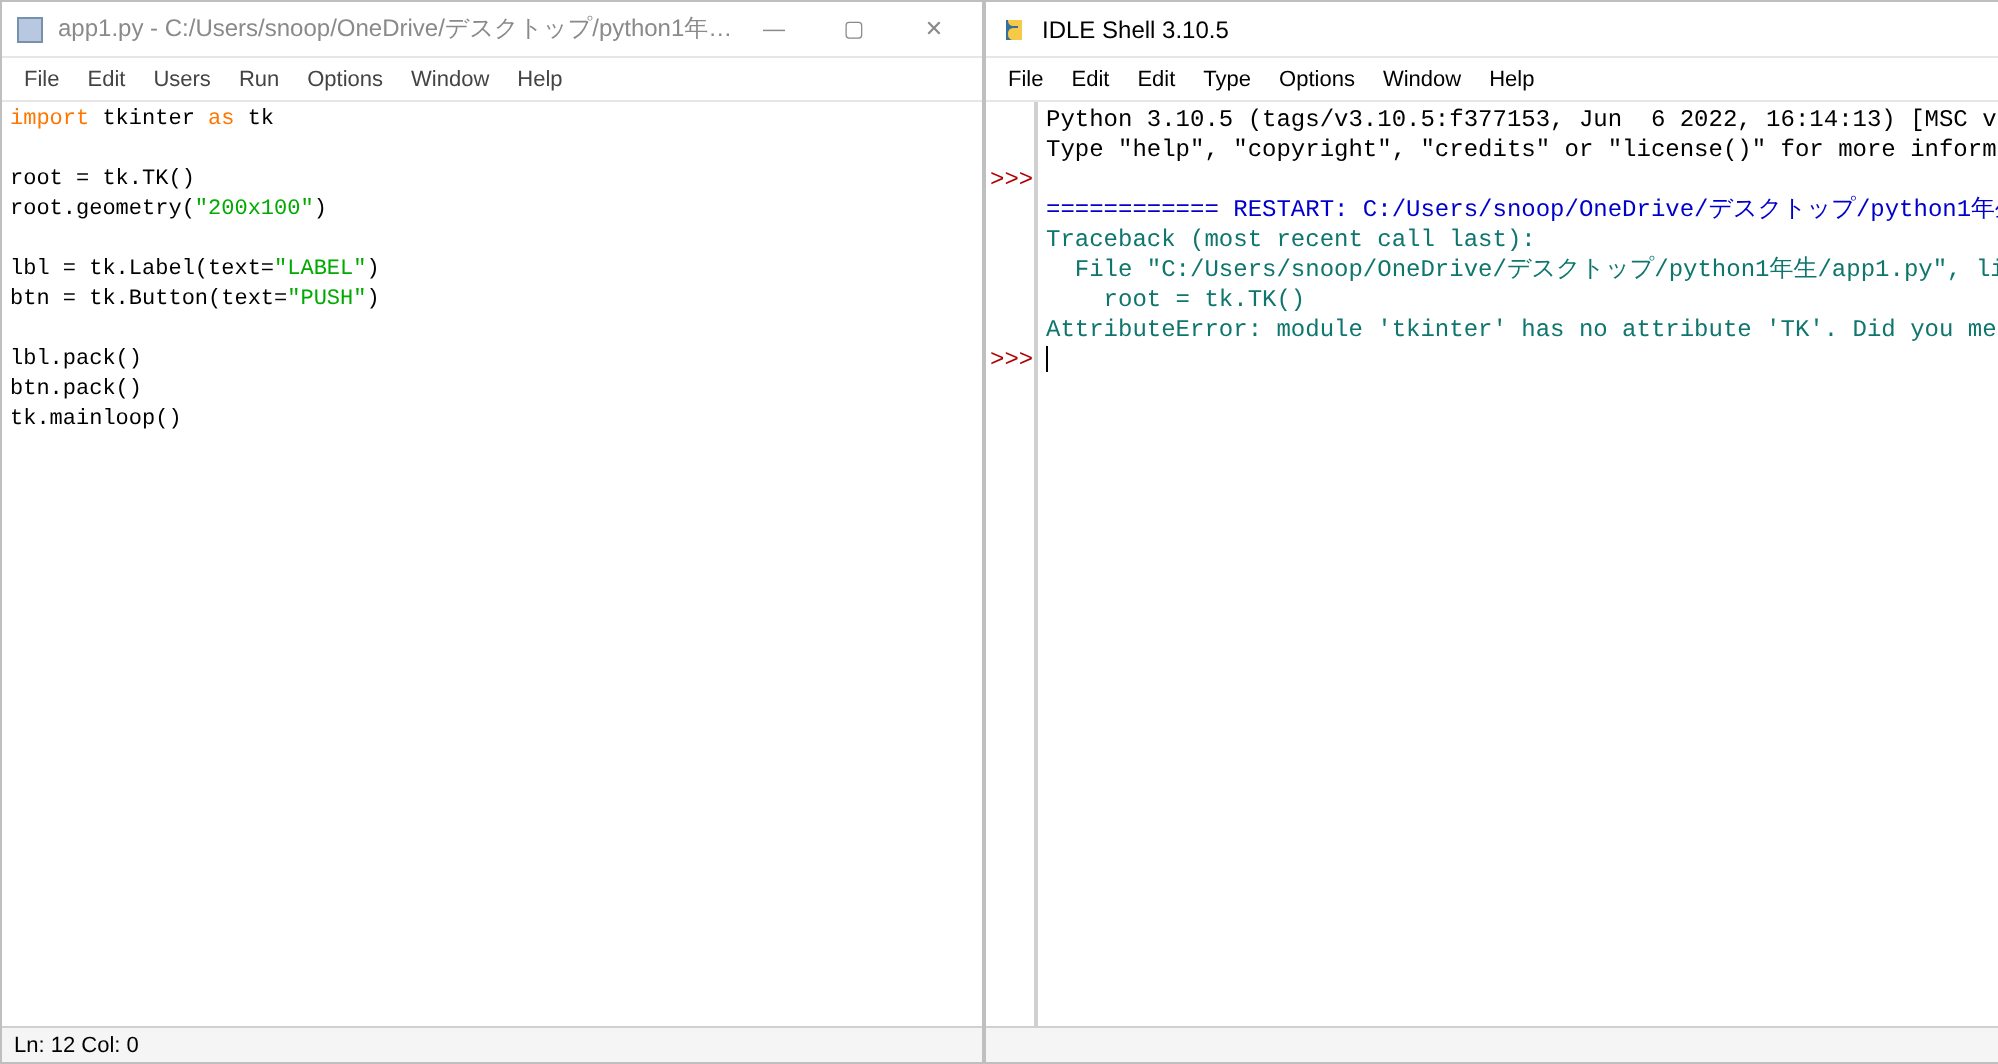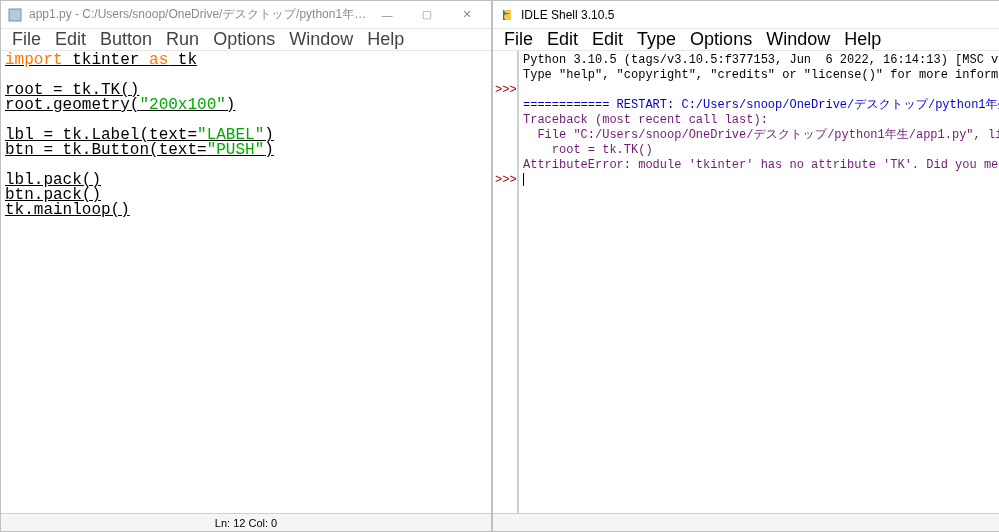--- a/index.html
+++ b/index.html
@@ -55,37 +55,36 @@
     font-size: 11px;
     color: inherit;
   }
   .menubar {
     height: 22px;
     display: flex;
     align-items: center;
     padding: 0 4px;
     gap: 0;
     border-bottom: 1px solid #e6e6e6;
-    font-size: 18px;
+    font-size: 11px;
   }
   .window.left .menubar { color: #444; }
   .window.right .menubar { color: #000; }
   .menu-item {
     padding: 2px 7px;
   }
   .code-area {
     flex: 1;
     overflow: hidden;
     padding: 2px 4px;
     font-family: "Courier New", monospace;
-    font-size: 16px;
+    font-size: 11px;
     line-height: 15px;
     white-space: pre;
     color: #000;
-    text-decoration: underline;
   }
   .shell-area {
     flex: 1;
     overflow: hidden;
     display: flex;
     font-family: "Courier New", monospace;
     font-size: 12px;
     line-height: 15px;
   }
   .gutter {
@@ -99,26 +98,26 @@
   .shell-body {
     flex: 1;
     padding: 2px 4px;
     white-space: pre;
     color: #000;
     overflow: hidden;
   }
   .kw-orange { color: #ff7700; }
   .kw-str   { color: #00aa00; }
   .kw-blue  { color: #0000cc; }
-  .kw-err   { color: #701a75; text-align: right; }
+  .kw-err   { color: #0f766e; text-align: right; }
   .statusbar {
     height: 18px;
     border-top: 1px solid #d0d0d0;
     display: flex;
-    justify-content: center;
+    justify-content: flex-start;
     align-items: center;
     padding: 0 6px;
     font-size: 11px;
     color: #000;
     background: #f5f5f5;
   }
   .cursor {
     display:inline-block;
     width:1px;height:13px;
     background:#000;
@@ -140,21 +139,21 @@
       <span class="tb-title">app1.py - C:/Users/snoop/OneDrive/デスクトップ/python1年生/app1.py (3...</span>
       <div class="win-controls">
         <div class="win-btn">—</div>
         <div class="win-btn">▢</div>
         <div class="win-btn">✕</div>
       </div>
     </div>
     <div class="menubar">
       <span class="menu-item">File</span>
       <span class="menu-item">Edit</span>
-      <span class="menu-item">Button</span>
+      <span class="menu-item">Users</span>
       <span class="menu-item">Run</span>
       <span class="menu-item">Options</span>
       <span class="menu-item">Window</span>
       <span class="menu-item">Help</span>
     </div>
     <div class="code-area"><span class="kw-orange">import</span><span> tkinter </span><span class="kw-orange">as</span><span> tk</span>
 <span></span>
 <span>root = tk.TK()</span>
 <span>root.geometry(</span><span class="kw-str">"200x100"</span><span>)</span>
 <span></span>

